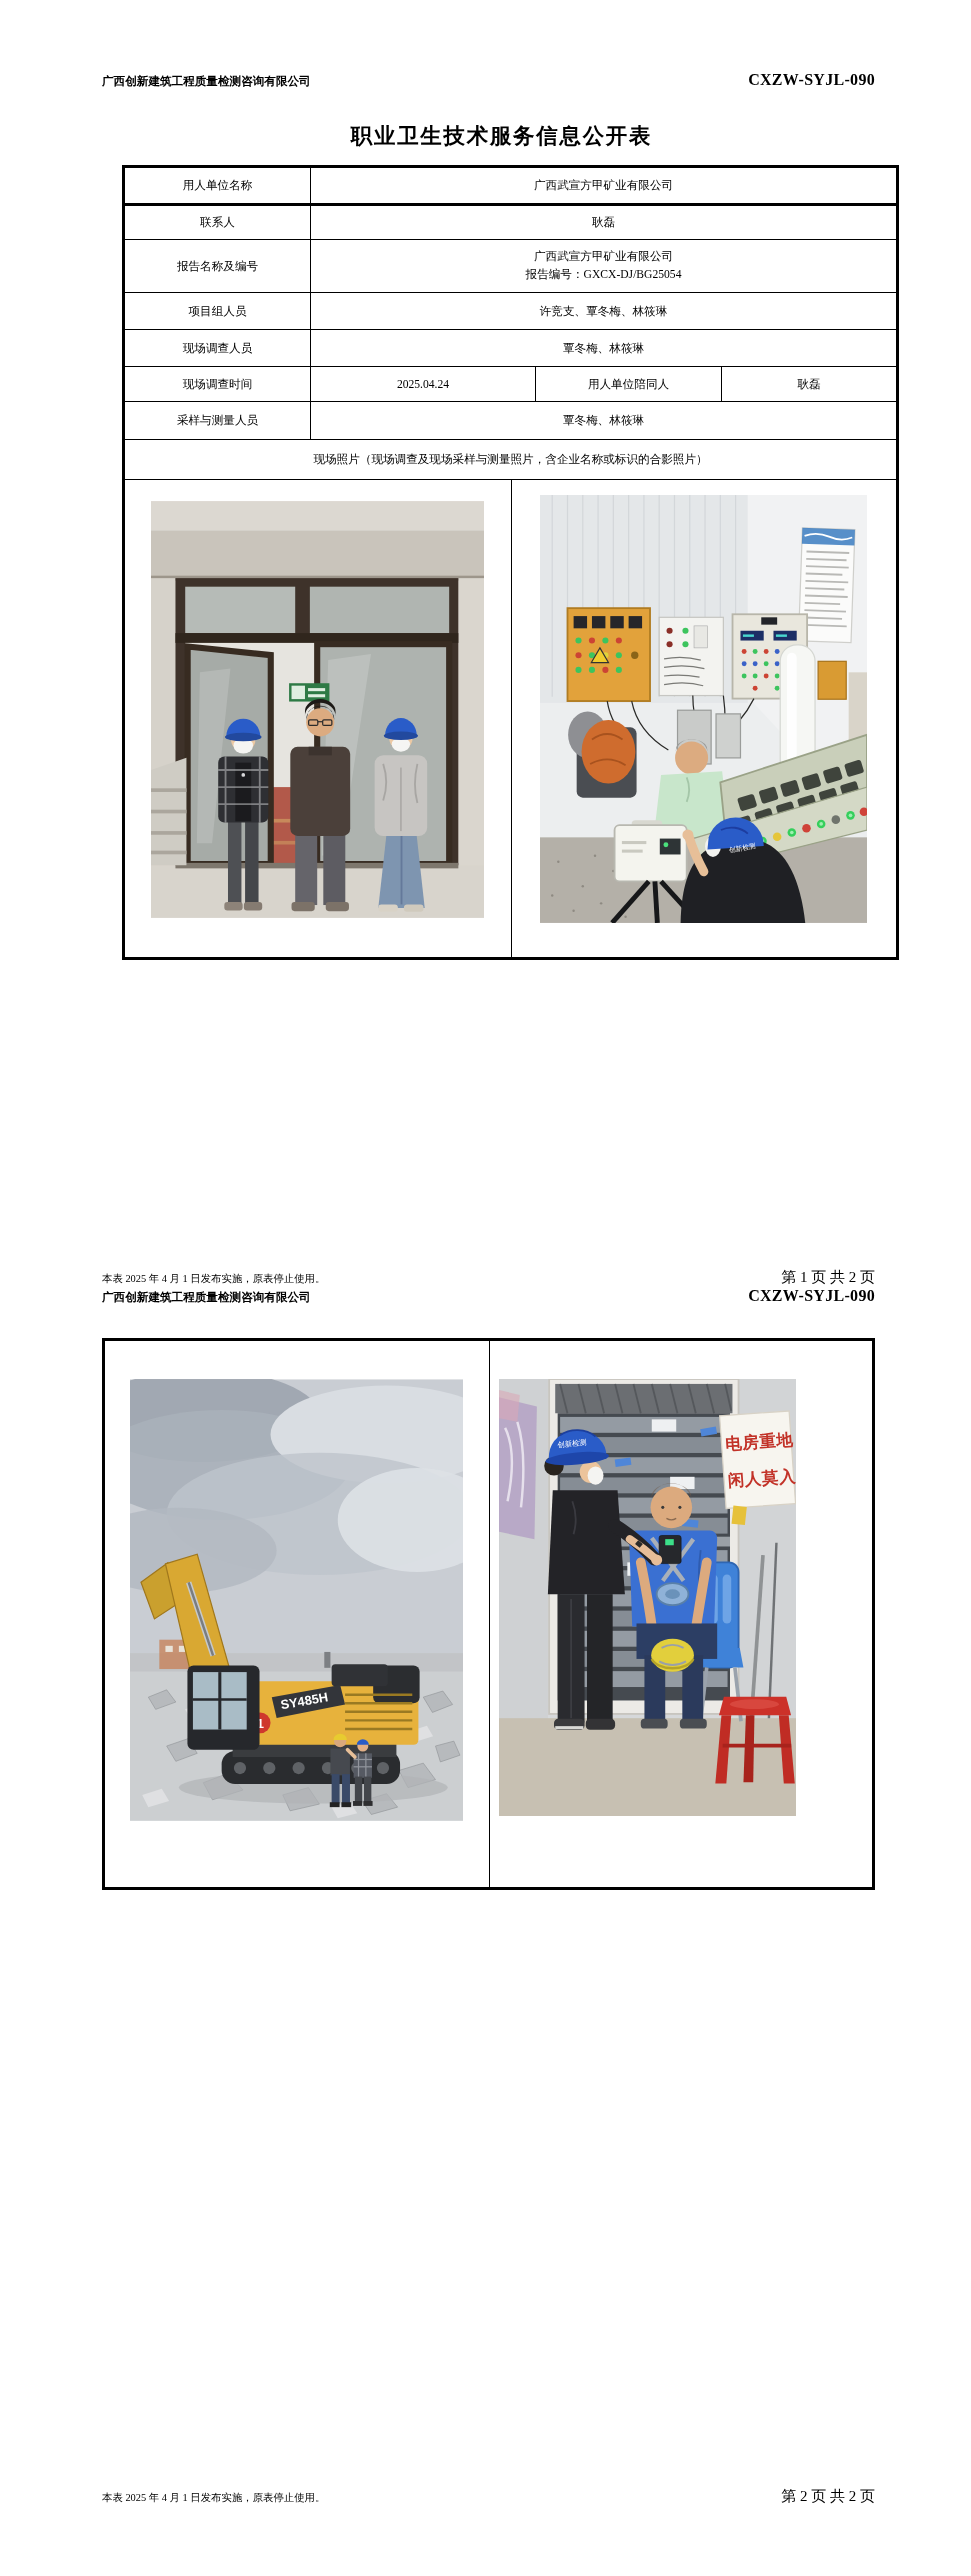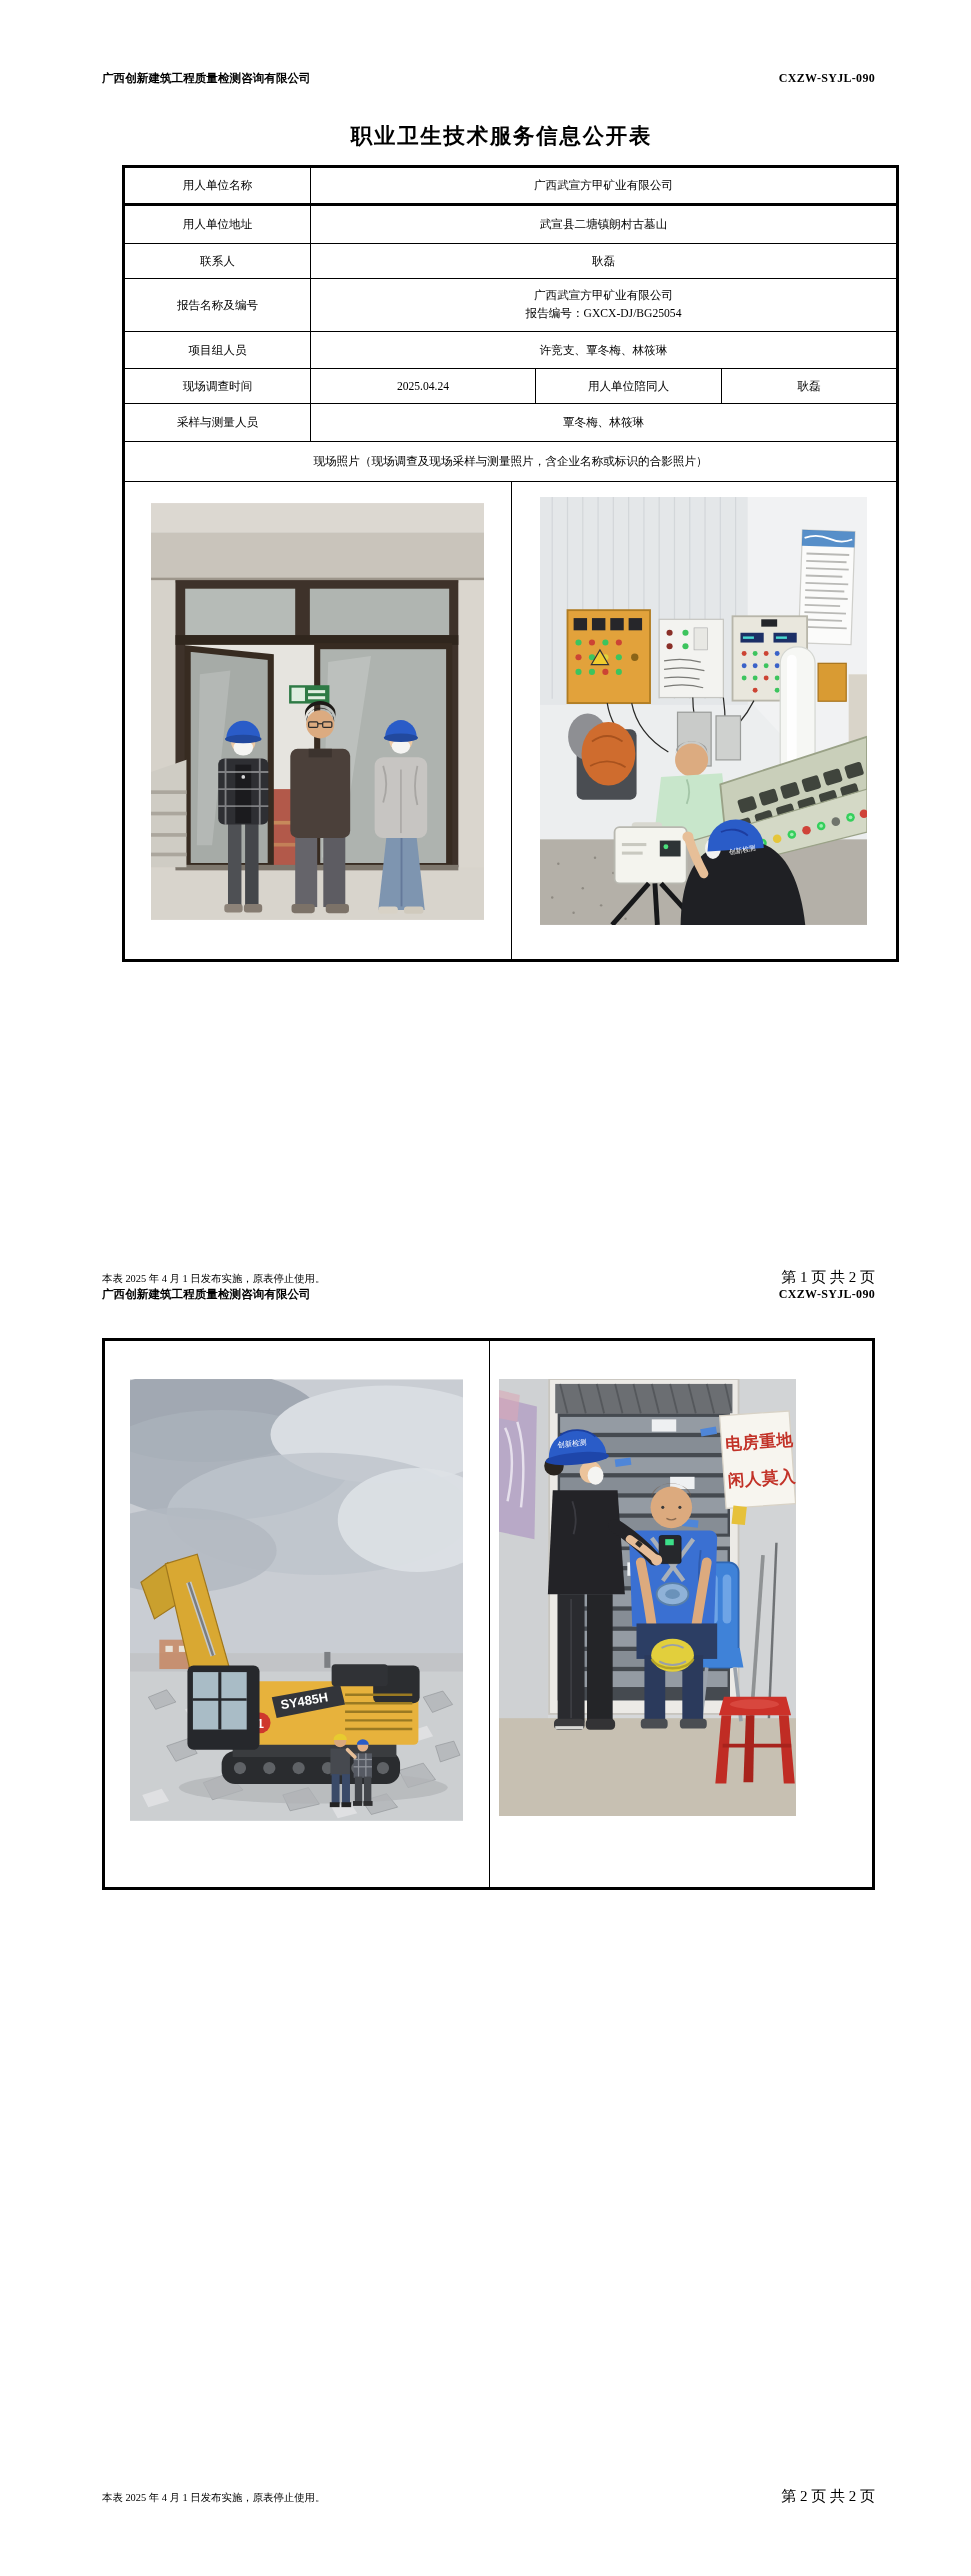--- a/index.html
+++ b/index.html
@@ -1,20 +1,20 @@
 <!DOCTYPE html>
 <html style="font-size:9.8px"><head>
 <meta charset="utf-8">
 <style>
   html,body{margin:0;padding:0;background:#ffffff;}
   .sheet{position:relative;width:971px;height:2576px;background:#ffffff;
          font-family:"Liberation Serif","DejaVu Serif",serif;color:#000;overflow:hidden;}
   .hdr{position:absolute;left:102px;width:773px;display:flex;justify-content:space-between;
        align-items:flex-end;font-size:11.6px;font-weight:bold;}
-  .hdr .code{font-size:12px;letter-spacing:0.3px;font-family:"Liberation Serif",serif;}
+  .hdr .code{font-size:16px;letter-spacing:0.3px;font-family:"Liberation Serif",serif;}
   .doc-title{position:absolute;left:0;width:100%;text-align:center;font-size:21.4px;
              font-weight:bold;letter-spacing:1.8px;}
   .main-table{position:absolute;left:102px;top:165px;width:773px;border-collapse:collapse;
               table-layout:fixed;border:3.1px solid #000;margin-left:20px;}
   .main-table td{border:1.2px solid #000;text-align:center;vertical-align:middle;
                  font-size:11.6px;padding:0;overflow:hidden;}
   .main-table tr.r1 td{border-bottom:3.7px solid #000;}
   .two-line div{line-height:18.4px;}
   .photo-split{display:flex;height:477px;}
   .ph-half{width:50%;box-sizing:border-box;display:flex;justify-content:center;
@@ -47,38 +47,38 @@
         <col style="width:187px">
         <col style="width:225px">
         <col style="width:186px">
         <col style="width:176px">
       </colgroup>
     <tbody>
         <tr class="r1" style="height:38px">
       <td>用人单位名称</td>
       <td colspan="3">广西武宣方甲矿业有限公司</td>
     </tr>
-    <tr style="height:39px">
-      <td>用人单位地址</td>
-      <td colspan="3">武宣县二塘镇朗村古墓山</td>
-    </tr>
     <tr style="height:35px">
       <td>联系人</td>
       <td colspan="3">耿磊</td>
     </tr>
     <tr style="height:53px">
       <td>报告名称及编号</td>
       <td colspan="3" class="two-line">
         <div>广西武宣方甲矿业有限公司</div>
         <div>报告编号：GXCX-DJ/BG25054</div>
       </td>
     </tr>
     <tr style="height:37px">
       <td>项目组人员</td>
       <td colspan="3">许竞支、覃冬梅、林筱琳</td>
+    </tr>
+    <tr style="height:37px">
+      <td>现场调查人员</td>
+      <td colspan="3">覃冬梅、林筱琳</td>
     </tr>
     <tr style="height:35px">
       <td>现场调查时间</td>
       <td>2025.04.24</td>
       <td>用人单位陪同人</td>
       <td>耿磊</td>
     </tr>
     <tr style="height:38px">
       <td>采样与测量人员</td>
       <td colspan="3">覃冬梅、林筱琳</td>

